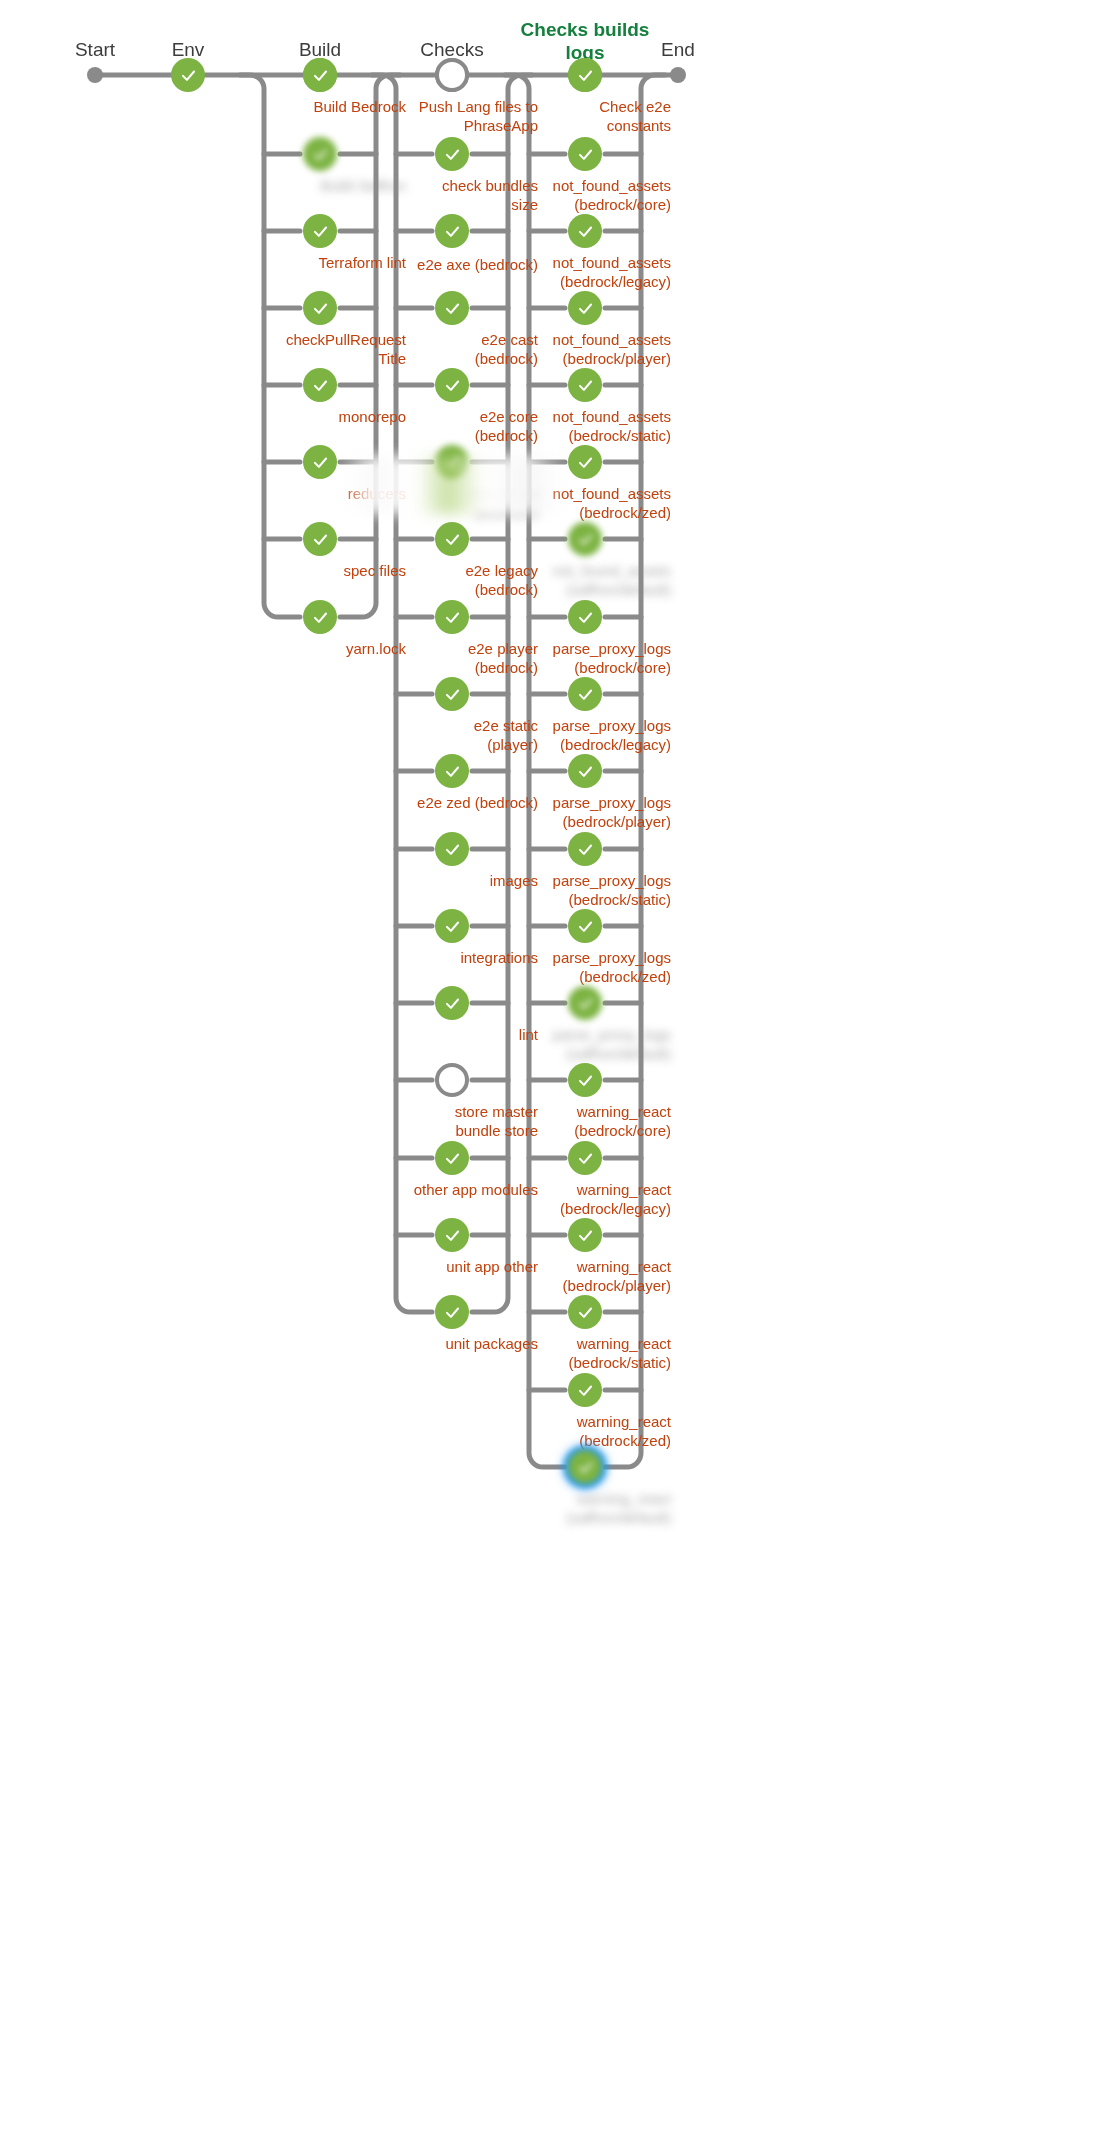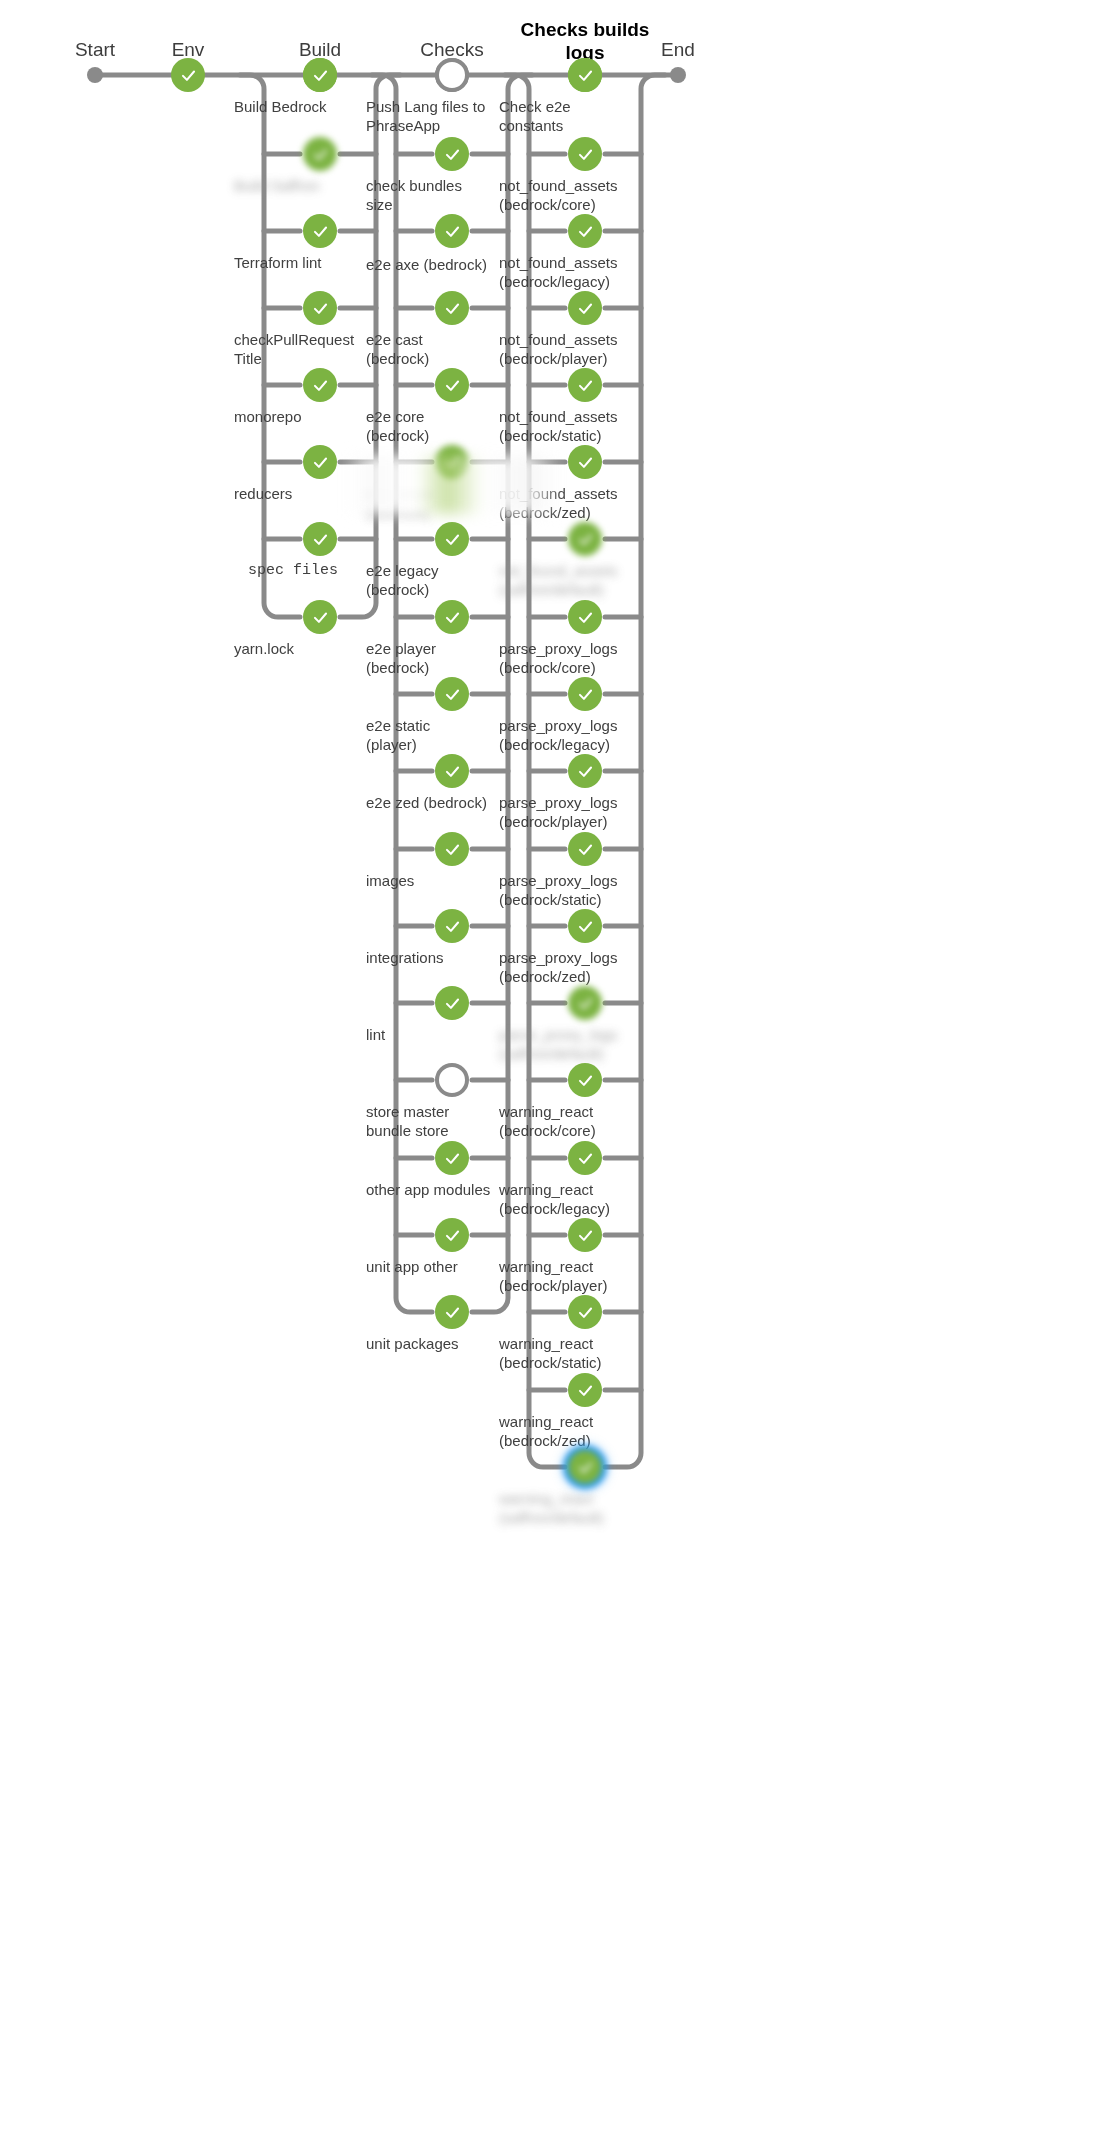--- a/index.html
+++ b/index.html
@@ -32,21 +32,21 @@
     position: absolute;
     text-align: center;
     color: #3d3d3d;
     font-size: 19px;
     line-height: 23px;
     transform: translateX(-50%);
     white-space: pre-line;
   }
   .stage-header.bold {
     font-weight: bold;
-    color: #000000;
+    color: #15803d;
   }
 
   
   .node {
     position: absolute;
     transform: translate(-50%, -50%);
     width: 34px;
     height: 34px;
     border-radius: 50%;
     box-sizing: border-box;
@@ -72,22 +72,22 @@
   }
   .node.selected {
     box-shadow: 0 0 0 5px #2196f3, 0 0 9px 6px rgba(33,150,243,0.35);
   }
   .node .tick { width: 19px; height: 19px; }
 
   
   .node-label {
     position: absolute;
     transform: translateX(-50%);
-    text-align: left;
-    color: #404040;
+    text-align: right;
+    color: #c2410c;
     font-size: 15px;
     line-height: 19px;
     width: 172px;
     white-space: pre-line;
     z-index: 3;
   }
   .node-label.blurred {
     filter: blur(4.2px);
     color: #8d8d8d;
     opacity: 0.78;
@@ -286,21 +286,21 @@
       </span>
     </div>
     <div class="node-label" style="left: 320px; top: 484px;">reducers</div>
     <div class="node success" style="left: 320px; top: 539px;">
       <span>
         <svg class="tick" viewBox="0 0 24 24" aria-hidden="true">
           <path d="M5 12.5 L10 17.5 L19 7" fill="none" stroke="#ffffff" stroke-width="2.6" stroke-linecap="round" stroke-linejoin="round"></path>
         </svg>
       </span>
     </div>
-    <div class="node-label" style="left: 334px; top: 561px; font-family: Liberation Mono, monospace;">spec files</div>
+    <div class="node-label" style="left: 320px; top: 561px;">spec files</div>
     <div class="node success" style="left: 320px; top: 617px;">
       <span>
         <svg class="tick" viewBox="0 0 24 24" aria-hidden="true">
           <path d="M5 12.5 L10 17.5 L19 7" fill="none" stroke="#ffffff" stroke-width="2.6" stroke-linecap="round" stroke-linejoin="round"></path>
         </svg>
       </span>
     </div>
     <div class="node-label" style="left: 320px; top: 639px;">yarn.lock</div>
     <div class="node pending" style="left: 452px; top: 75px;"></div>
     <div class="node-label" style="left: 452px; top: 97px;">Push Lang files to

